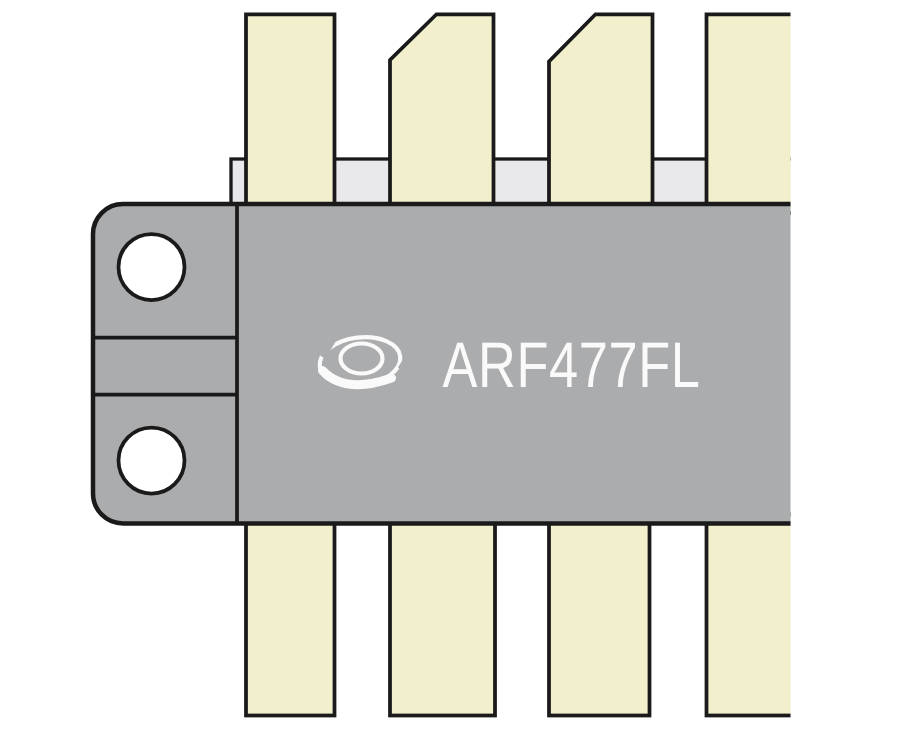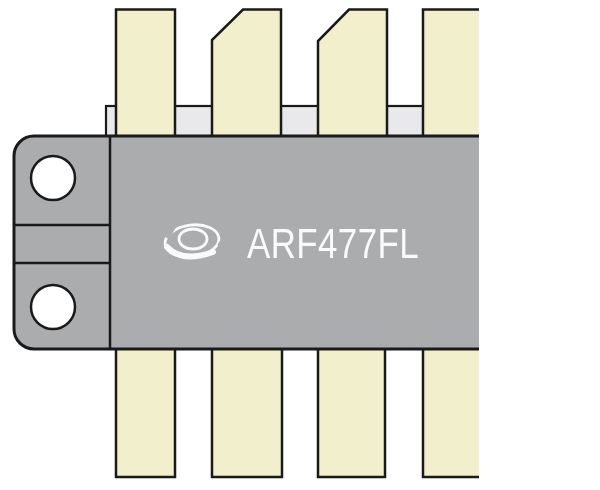--- a/index.html
+++ b/index.html
@@ -3,20 +3,21 @@
 <meta charset="utf-8">
 <style>
   html, body { margin: 0; padding: 0; background: #ffffff; }
   .stage {
     position: relative;
     width: 479px;
     height: 490px;
     background: #ffffff;
     overflow: hidden;
     font-family: "Liberation Sans", sans-serif;
+    margin-left: 48px;
   }
   svg { display: block; }
   .ol   { stroke: #1a1a1a; }             
   .w25  { stroke-width: 2.5; }
   .w3   { stroke-width: 3; }
   .w2   { stroke-width: 2.2; }
   .part-number {
     font-family: "Liberation Sans", sans-serif;
     font-size: 43px;
     font-weight: 400;

